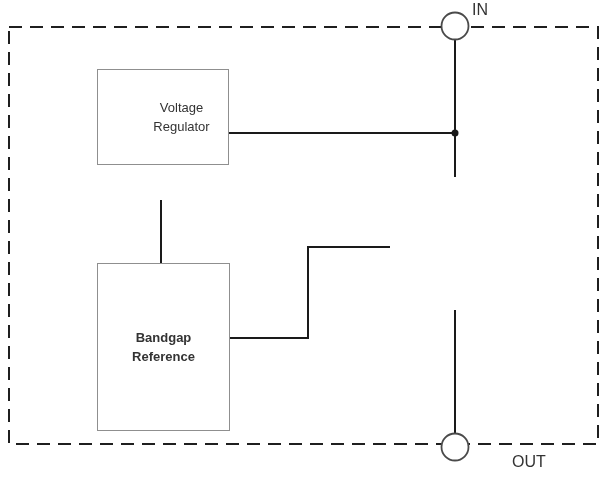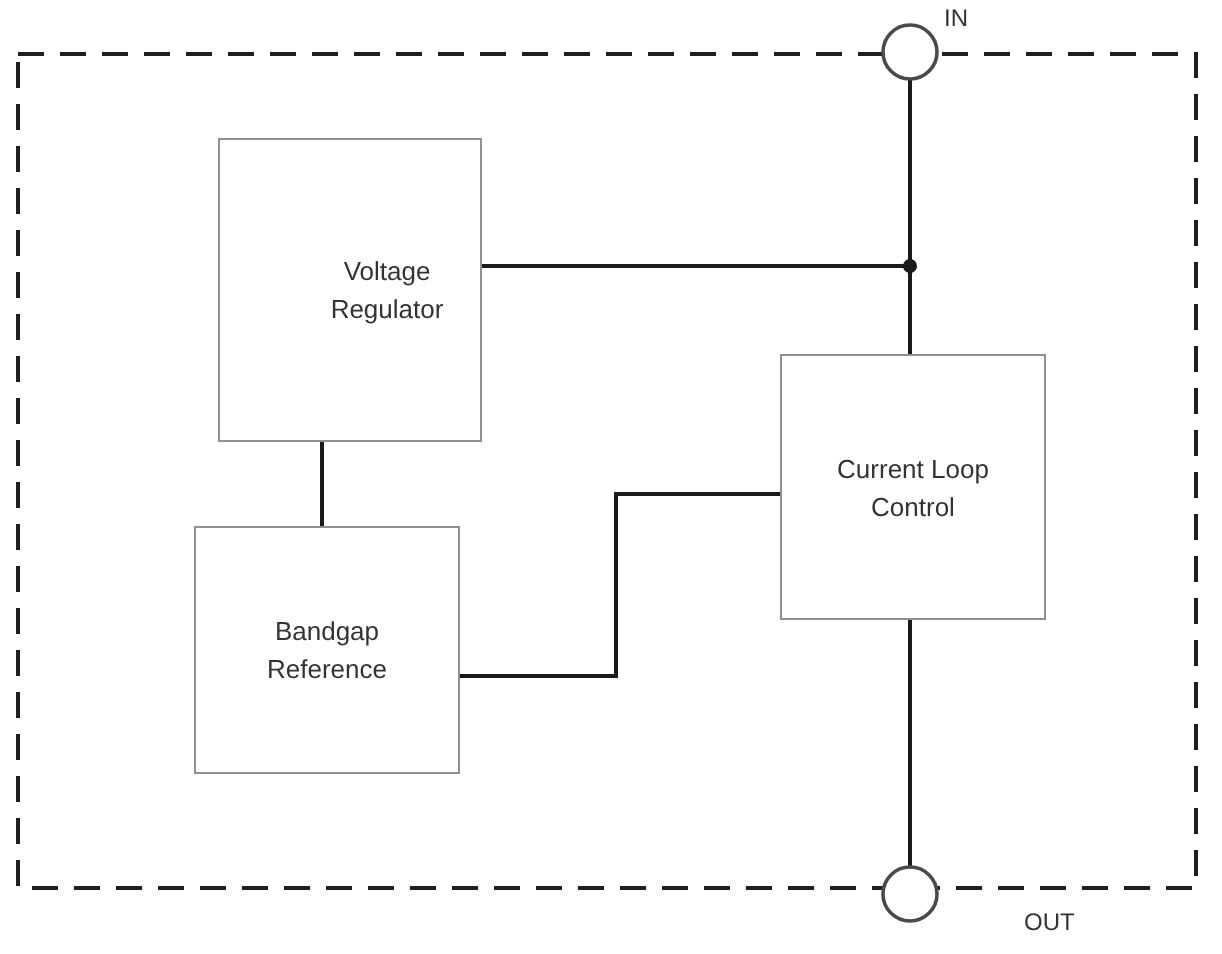--- a/index.html
+++ b/index.html
@@ -19,27 +19,27 @@
     position: absolute;
     border: 1.5px solid #8f8f8f;
     background: #ffffff;
     display: flex; align-items: center; justify-content: center;
     text-align: center;
     color: #333333;
     font-size: 13px;
     line-height: 19px;
   }
   .block .block-label { display: inline-block; max-width: 96px; }
-  .block-voltage-regulator  { left: 109px;  top: 69px;  width: 132px; height: 152px; padding-left: 37px; }
-  .block-bandgap-reference  { left: 97px;  top: 263px; width: 133px; height: 124px; }
+  .block-voltage-regulator  { left: 97px;  top: 69px;  width: 132px; height: 96px; padding-left: 37px; }
+  .block-bandgap-reference  { left: 97px;  top: 263px; width: 133px; height: 168px; font-weight: bold; }
   .block-current-loop-control { left: 390px; top: 177px; width: 133px; height: 133px; }
   .pin-label {
     position: absolute;
     color: #333333;
-    font-size: 12px;
+    font-size: 16px;
     line-height: 13px;
     white-space: nowrap;
   }
   .pin-label-in  { left: 472px; top: 3px; }
   .pin-label-out { left: 472px; top: 455px; margin-left: 40px; }
 </style>
 </head>
 <body>
 
 <div class="canvas">
@@ -61,20 +61,17 @@
   </svg>
 
   <div class="block block-voltage-regulator">
     <span class="block-label">Voltage Regulator</span>
   </div>
 
   <div class="block block-bandgap-reference">
     <span class="block-label">Bandgap Reference</span>
   </div>
 
-  <div class="block block-current-loop-control">
-    <span class="block-label">Current Loop Control</span>
-  </div>
 
   <div class="pin-label pin-label-in">IN</div>
   <div class="pin-label pin-label-out">OUT</div>
 
 </div>
 
 </body></html>

